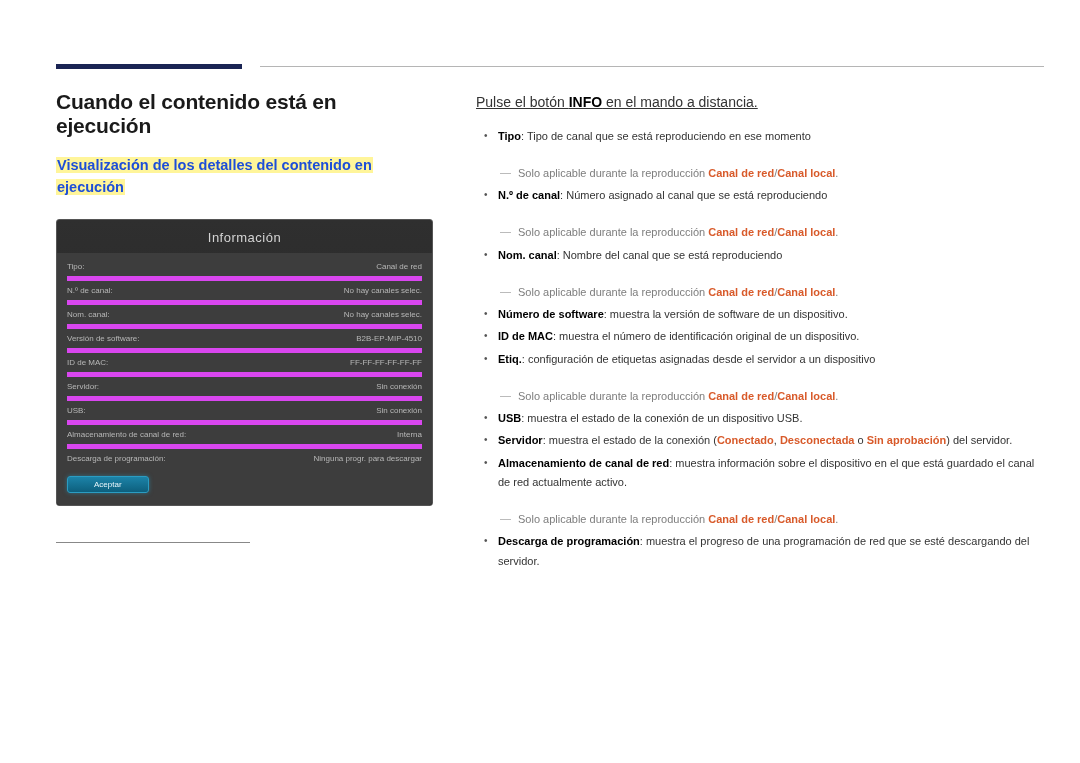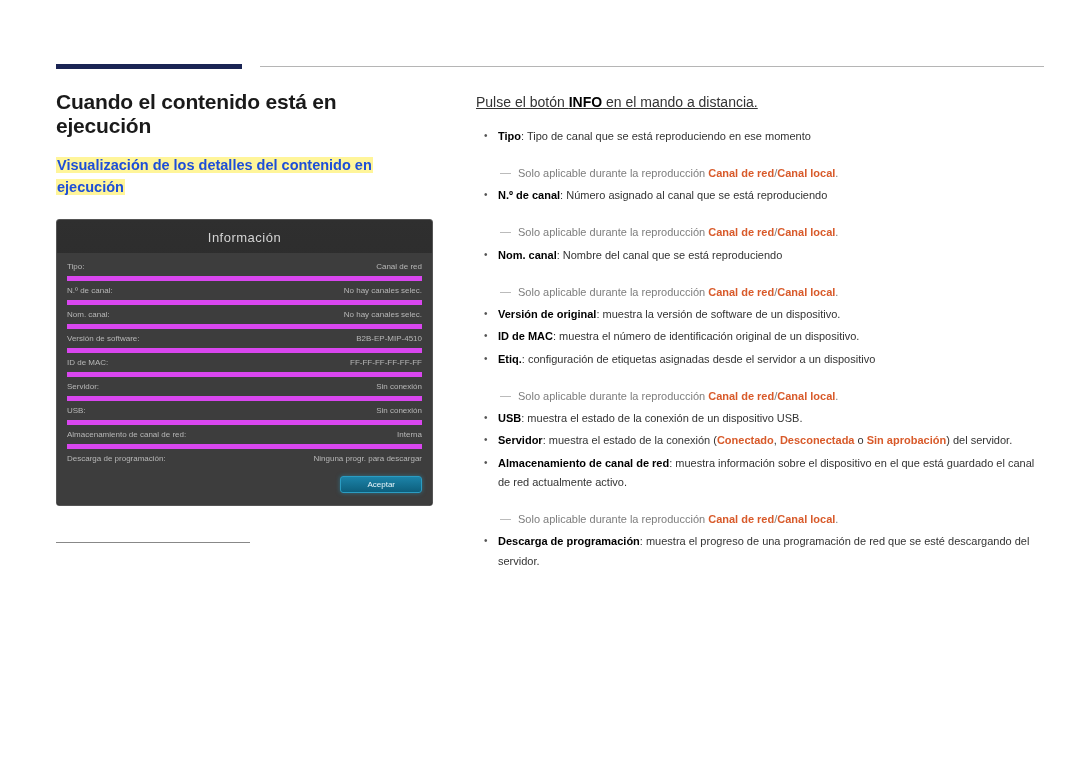--- a/index.html
+++ b/index.html
@@ -75,21 +75,21 @@
   .info-row {
     display: flex;
     justify-content: space-between;
     padding: 5px 0;
     border-bottom: 5px solid #d946ef;
     font-size: 8px;
   }
   .info-row:last-of-type { border-bottom: none; }
   .info-row .lbl { color: #b7b7b7; }
   .info-row .val { color: #b7b7b7; }
-  .btn-row { text-align: right; margin-top: 8px; }
+  .btn-row { text-align: left; margin-top: 8px; }
   .accept-btn {
     display: inline-block;
     background: linear-gradient(#1c83a8, #0d5f7d);
     color: #e8f6fb;
     border: 1px solid #2b9cc2;
     border-radius: 3px;
     padding: 3px 26px;
     font-size: 8px;
     box-shadow: 0 0 4px rgba(40,160,200,0.5);
   }
@@ -202,21 +202,21 @@
   </div>
 
   <div class="right-col">
     <p class="instr">
       <span>Pulse el botón </span><span class="bold">INFO</span><span> en el mando a distancia.</span>
     </p>
     <ul class="level1" id="items">
         <li><span class="bold">Tipo</span>: Tipo de canal que se está reproduciendo en ese momento<div class="sub-note">Solo aplicable durante la reproducción <span class="orange">Canal de red</span>/<span class="orange">Canal local</span>.</div></li>
         <li><span class="bold">N.º de canal</span>: Número asignado al canal que se está reproduciendo<div class="sub-note">Solo aplicable durante la reproducción <span class="orange">Canal de red</span>/<span class="orange">Canal local</span>.</div></li>
         <li><span class="bold">Nom. canal</span>: Nombre del canal que se está reproduciendo<div class="sub-note">Solo aplicable durante la reproducción <span class="orange">Canal de red</span>/<span class="orange">Canal local</span>.</div></li>
-        <li><span class="bold">Versión de original</span>: muestra la versión de software de un dispositivo.</li>
+        <li><span class="bold">Número de software</span>: muestra la versión de software de un dispositivo.</li>
         <li><span class="bold">ID de MAC</span>: muestra el número de identificación original de un dispositivo.</li>
         <li><span class="bold">Etiq.</span>: configuración de etiquetas asignadas desde el servidor a un dispositivo<div class="sub-note">Solo aplicable durante la reproducción <span class="orange">Canal de red</span>/<span class="orange">Canal local</span>.</div></li>
         <li><span class="bold">USB</span>: muestra el estado de la conexión de un dispositivo USB.</li>
         <li><span class="bold">Servidor</span>: muestra el estado de la conexión (<span class="orange">Conectado</span>, <span class="orange">Desconectada</span> o <span class="orange">Sin aprobación</span>) del servidor.</li>
         <li><span class="bold">Almacenamiento de canal de red</span>: muestra información sobre el dispositivo en el que está guardado el canal de red actualmente activo.<div class="sub-note">Solo aplicable durante la reproducción <span class="orange">Canal de red</span>/<span class="orange">Canal local</span>.</div></li>
         <li><span class="bold">Descarga de programación</span>: muestra el progreso de una programación de red que se esté descargando del servidor.</li>
       </ul>
   </div>
 </div>
 

